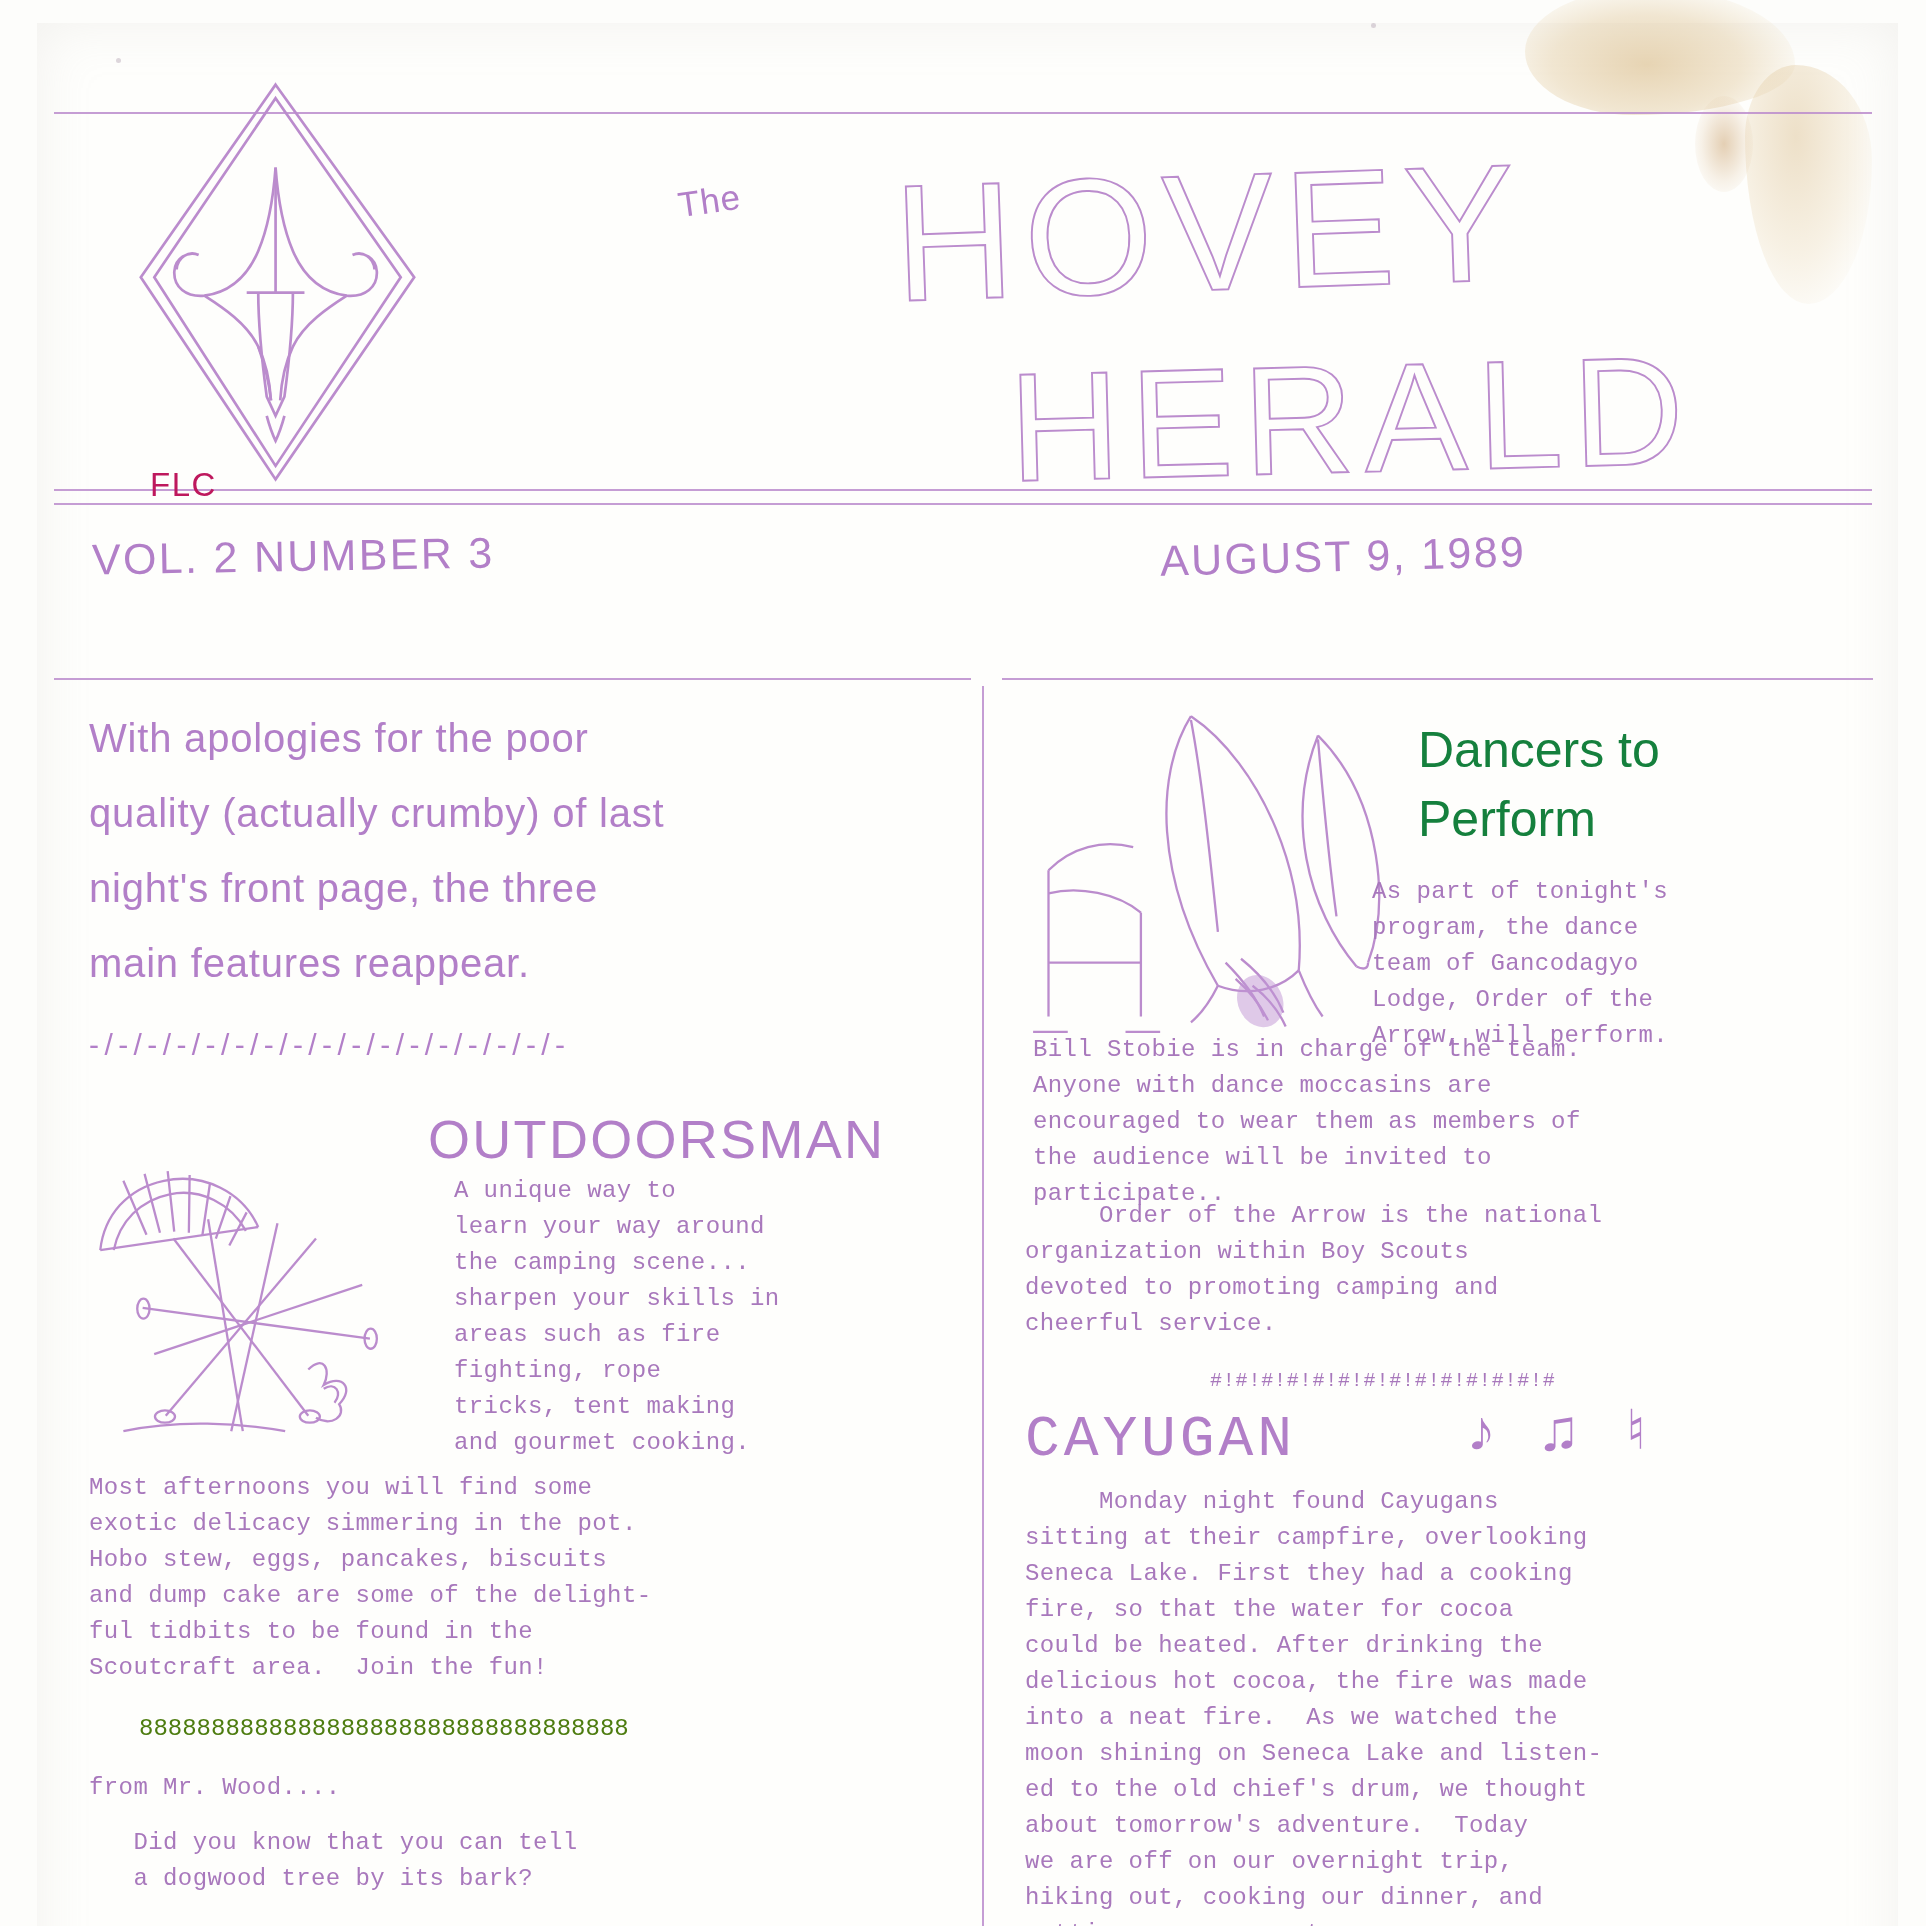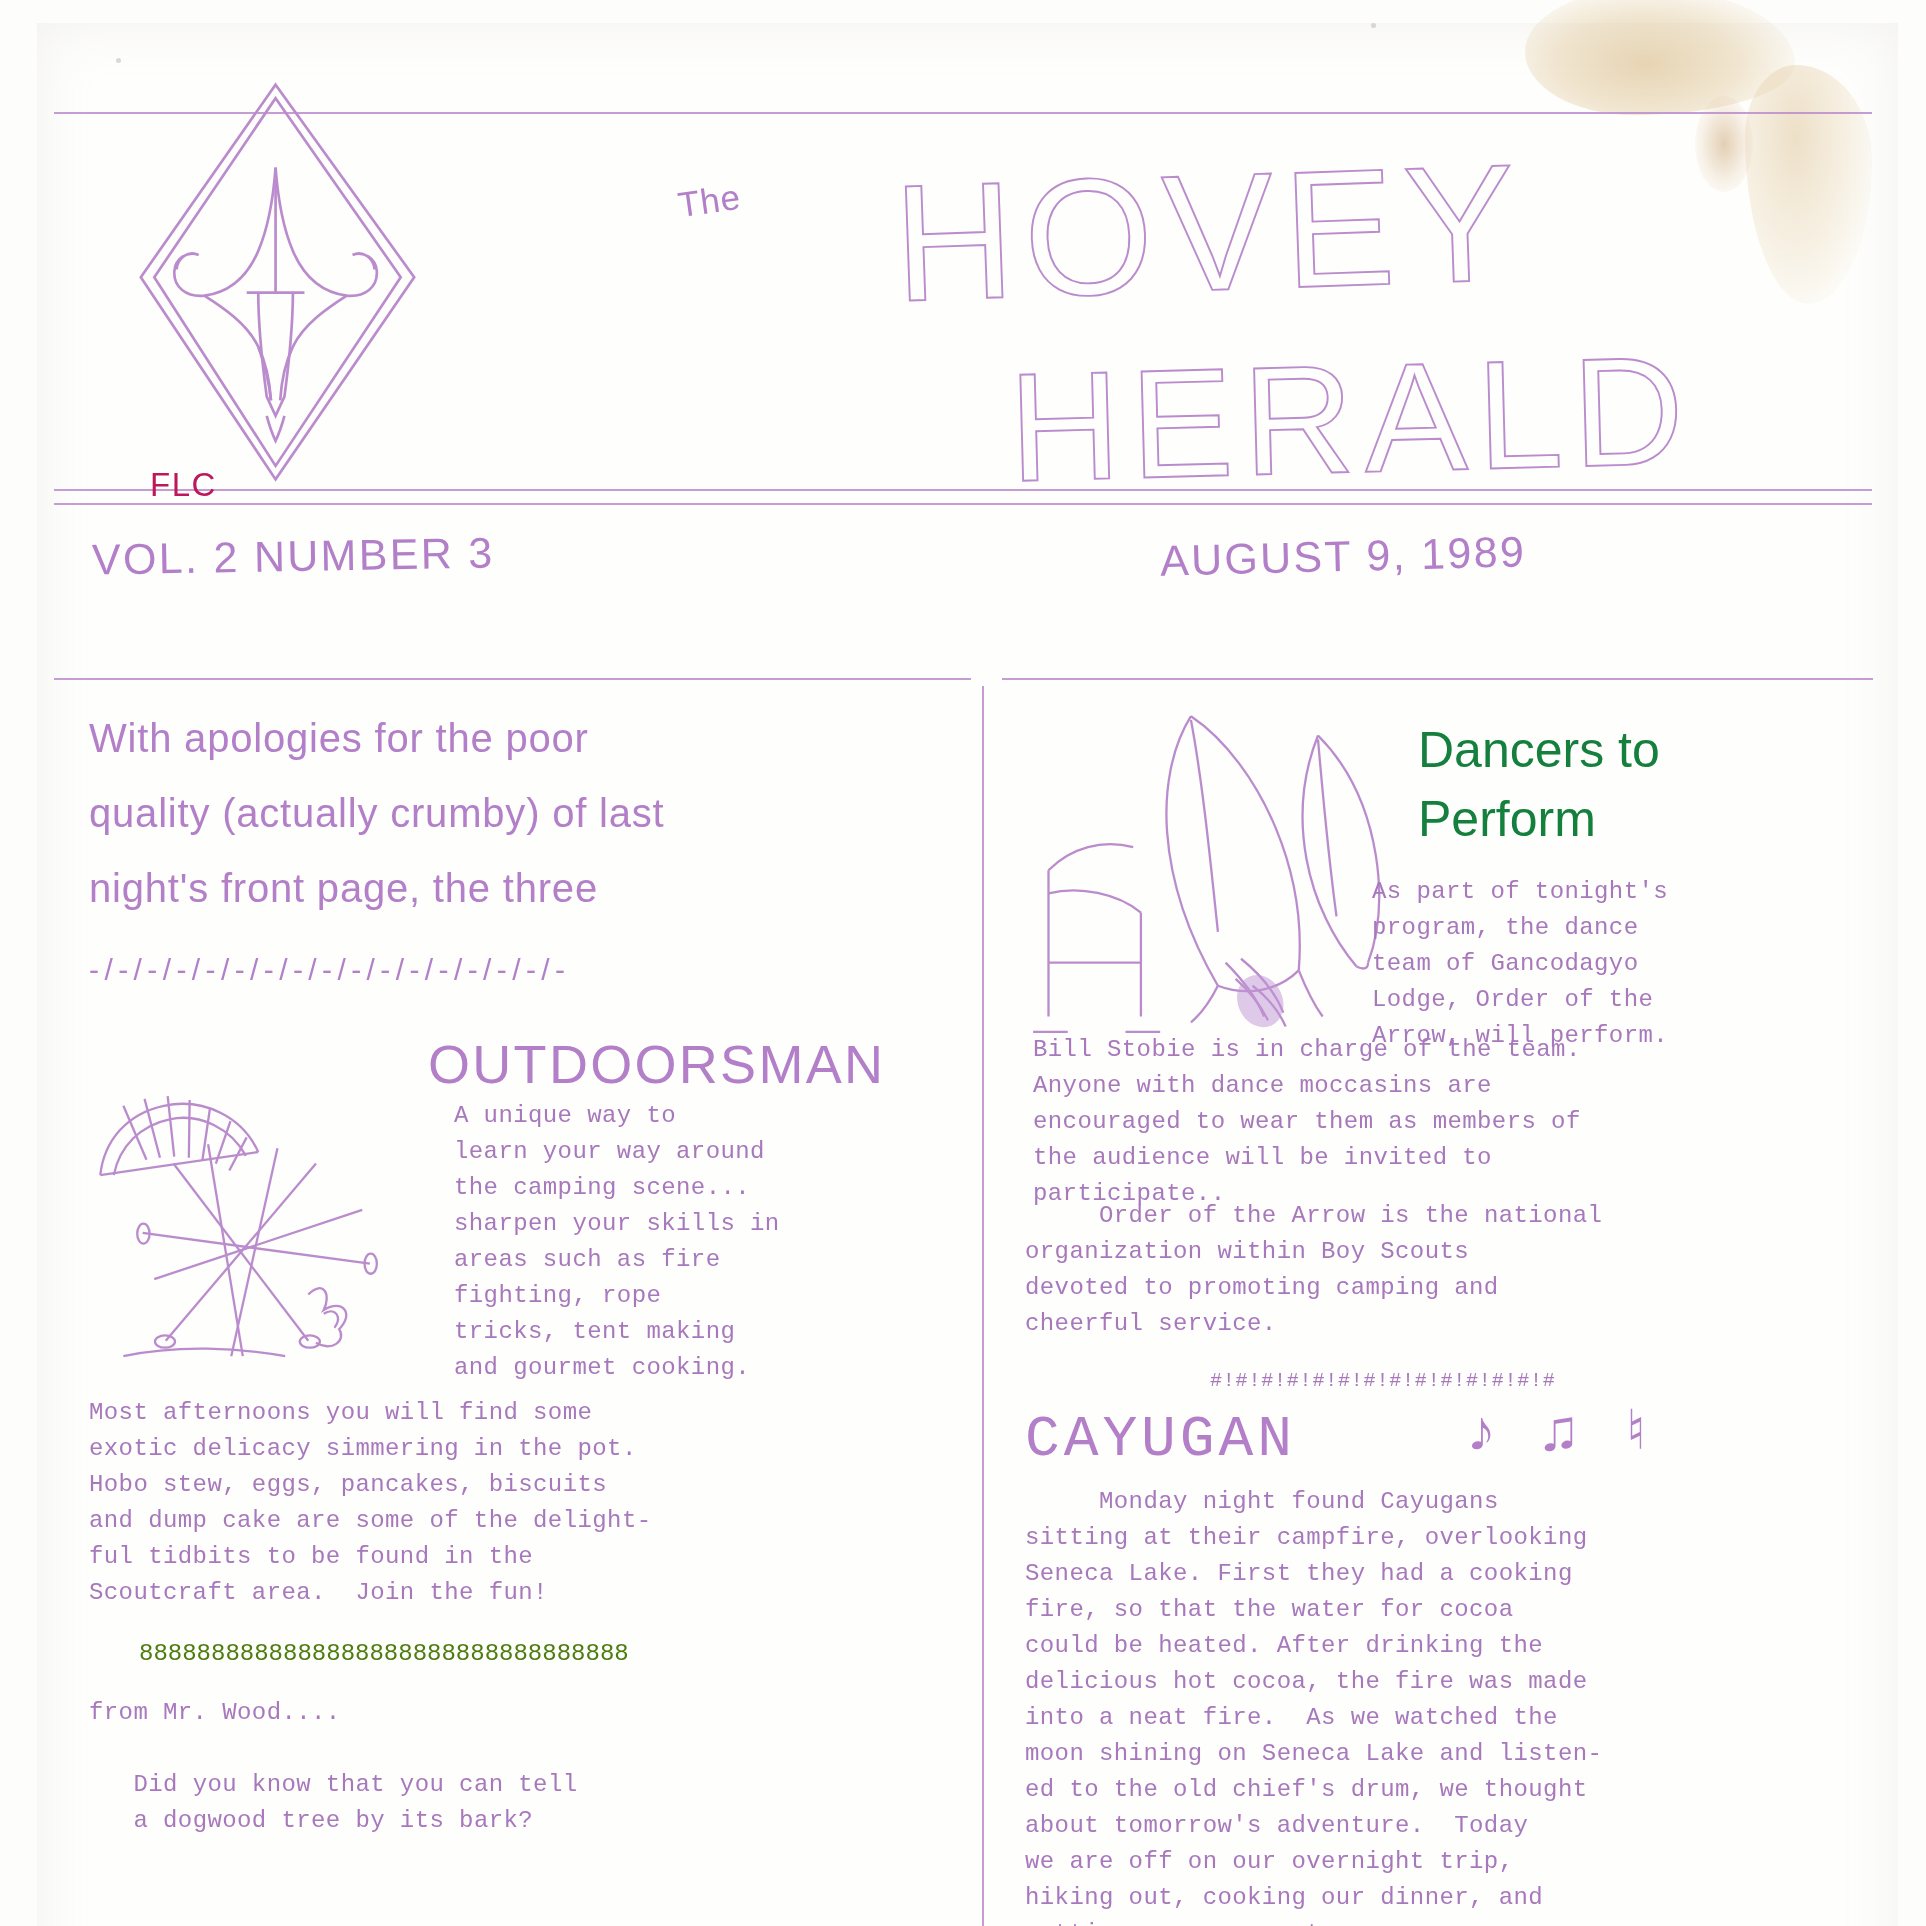--- a/index.html
+++ b/index.html
@@ -327,20 +327,21 @@
 
   <div class="volline volline-left">VOL. 2  NUMBER 3</div>
   <div class="volline volline-right">AUGUST 9, 1989</div>
 
   <div class="col-left">
 
     <div class="hand-block">
       <div>With apologies for the poor</div>
       <div>quality (actually crumby) of last</div>
       <div>night's front page, the three</div>
+      <div>main features reappear.</div>
     </div>
     <div class="hand-rule">-/-/-/-/-/-/-/-/-/-/-/-/-/-/-/-/-</div>
 
     <div class="outdoors-wrap">
 
       <div class="fire-art">
         <svg width="347" height="339" viewBox="0 0 900 880">
           <g fill="none" stroke="#bb8ccd" stroke-width="6">
 
             <path d="M60 330 C70 240 130 170 225 150 C330 128 430 180 470 270"></path>
@@ -383,21 +384,21 @@
     <div class="type outdoors-rest">Most afternoons you will find some
 exotic delicacy simmering in the pot.
 Hobo stew, eggs, pancakes, biscuits
 and dump cake are some of the delight-
 ful tidbits to be found in the
 Scoutcraft area.  Join the fun!</div>
 
     <div class="divider-chars">8888888888888888888888888888888888</div>
 
     <div class="type">from Mr. Wood....</div>
-    <div class="type" style="margin-top:36px;">   Did you know that you can tell
+    <div class="type" style="margin-top:19px;">   Did you know that you can tell
    a dogwood tree by its bark?</div>
 
   </div>
 
   <div class="col-right">
 
     <div class="dancers-wrap">
 
       <div class="dancer-art">
         <svg width="462" height="520" viewBox="0 0 1200 1350">

